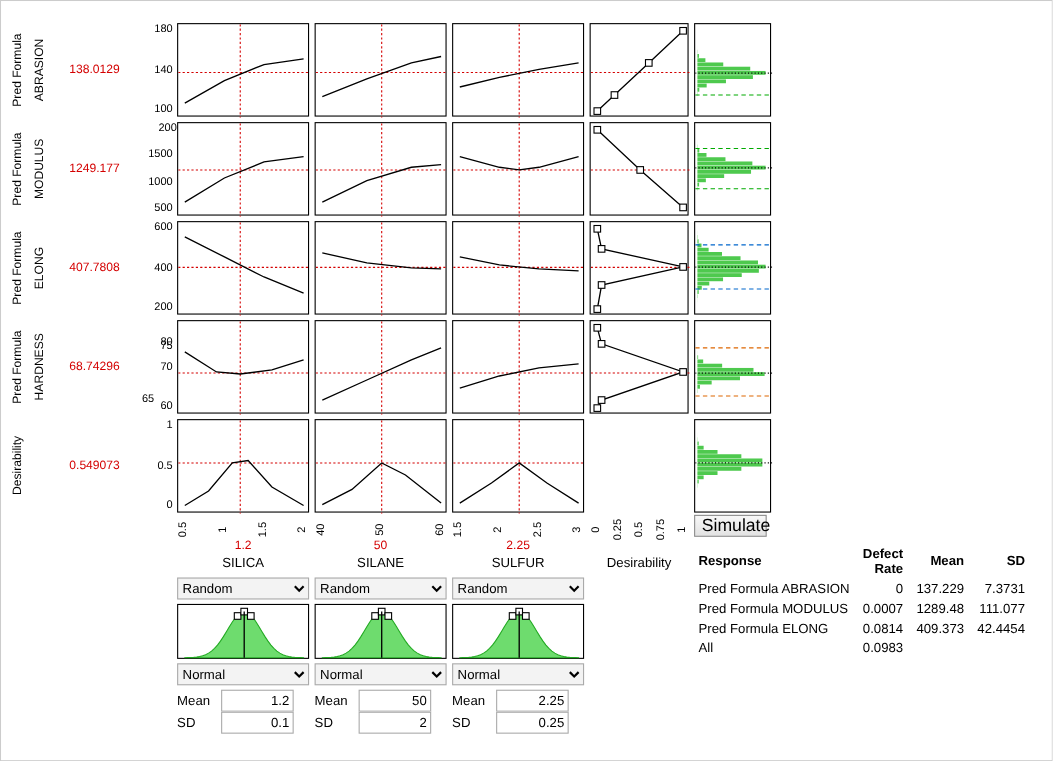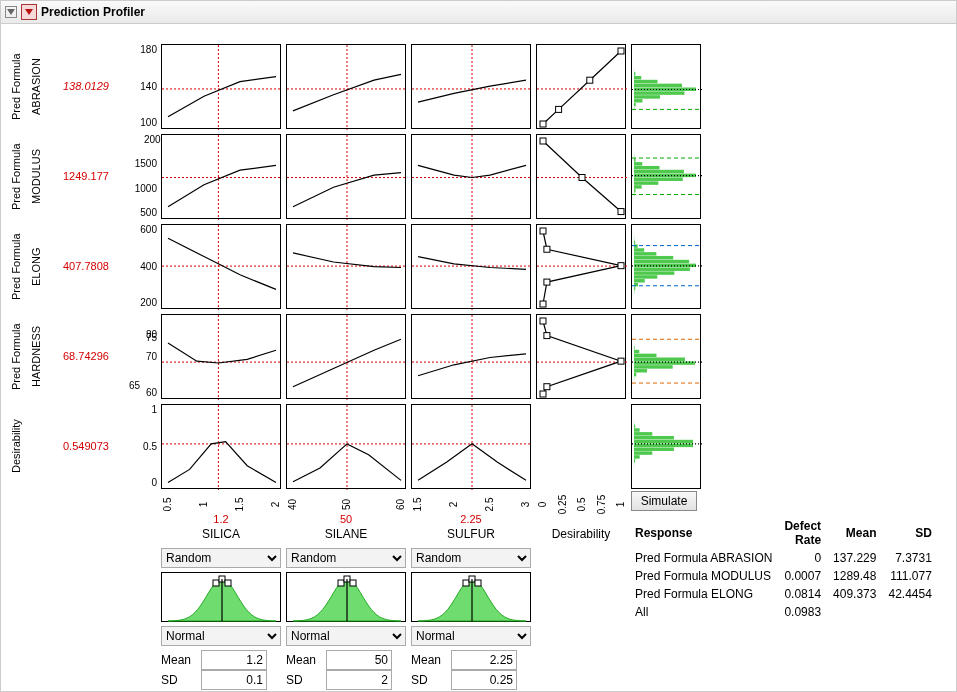--- a/index.html
+++ b/index.html
@@ -18,21 +18,21 @@
   .dash-red{stroke:#d40000;stroke-width:1;stroke-dasharray:2 2;fill:none}
   .dash-green{stroke:#0a0;stroke-width:1;stroke-dasharray:4 3;fill:none}
   .dash-blue{stroke:#06c;stroke-width:1;stroke-dasharray:4 3;fill:none}
   .dash-orange{stroke:#d60;stroke-width:1;stroke-dasharray:4 3;fill:none}
   .cell{position:absolute;border:1px solid #000;box-sizing:border-box;background:#fff}
   .dens{fill:#2fbf2f;opacity:.85}
 
   
   select.combo{width:120px;height:20px;font-size:12px;background:#f3f3f3;border:1px solid #aaa}
   input.num{width:58px;height:18px;font-size:12px;text-align:right;border:1px solid #aaa;padding:0 3px}
-  button.sim{width:66px;height:20px;font-size:12px;background:linear-gradient(#f8f8f8,#e2e2e2);border:1px solid #888}
+  button.sim{width:66px;height:20px;font-size:16px;background:linear-gradient(#f8f8f8,#e2e2e2);border:1px solid #888}
 
   
   .tbl{position:absolute;font-size:12px}
   .tbl th{font-weight:bold;text-align:right;padding:1px 8px 1px 2px}
   .tbl th:first-child{text-align:left}
   .tbl td{text-align:right;padding:1px 8px 1px 2px}
   .tbl td:first-child{text-align:left}
 
   .rowlab{position:absolute;display:flex;align-items:center;gap:6px}
   .rowlab .vlabel{width:14px;display:flex;align-items:center;justify-content:center}
@@ -43,42 +43,29 @@
   .xname{position:absolute;font-size:12px;text-align:center;width:120px}
   .xcur{position:absolute;font-size:11px;text-align:center;width:120px}
 
   .kv{position:absolute;font-size:12px;display:flex;gap:6px;align-items:center}
   .kv span.lab{width:34px}
 </style>
 </head>
 <body>
 
 <div class="window">
-  <div class="titlebar">
-    <span class="disc">
-      <svg width="10" height="10">
-          <path d="M1 2 L9 2 L5 8 Z" fill="#666"></path>
-        </svg>
-    </span>
-    <span class="tri-btn">
-      <svg width="10" height="10">
-          <path d="M1 2 L9 2 L5 8 Z" fill="#b11"></path>
-        </svg>
-    </span>
-    <span>Prediction Profiler</span>
-  </div>
 
   <div class="content">
 
     <div id="rowlabs">
         <div class="rowlab" style="left: 8px; top: 24px; height: 77px;">
           <div class="vlabel" style="height:77px">Pred Formula</div>
           <div class="vlabel" style="height:77px">ABRASION</div>
         </div>
-        <div class="rowval red" style="left: 62px; top: 55.5px; font-style: italic;">138.0129</div>
+        <div class="rowval red" style="left: 62px; top: 55.5px;">138.0129</div>
         <div style="position: absolute; left: 128px; top: 93px; font-size: 10px; text-align: right; width: 28px;">100</div>
         <div style="position: absolute; left: 128px; top: 56.5px; font-size: 10px; text-align: right; width: 28px;">140</div>
         <div style="position: absolute; left: 128px; top: 20px; font-size: 10px; text-align: right; width: 28px;">180</div>
         <div class="rowlab" style="left: 8px; top: 114px; height: 77px;">
           <div class="vlabel" style="height:77px">Pred Formula</div>
           <div class="vlabel" style="height:77px">MODULUS</div>
         </div>
         <div class="rowval red" style="left: 62px; top: 145.5px;">1249.177</div>
         <div style="position: absolute; left: 128px; top: 183px; font-size: 10px; text-align: right; width: 28px;">500</div>
         <div style="position: absolute; left: 128px; top: 158.667px; font-size: 10px; text-align: right; width: 28px;">1000</div>

